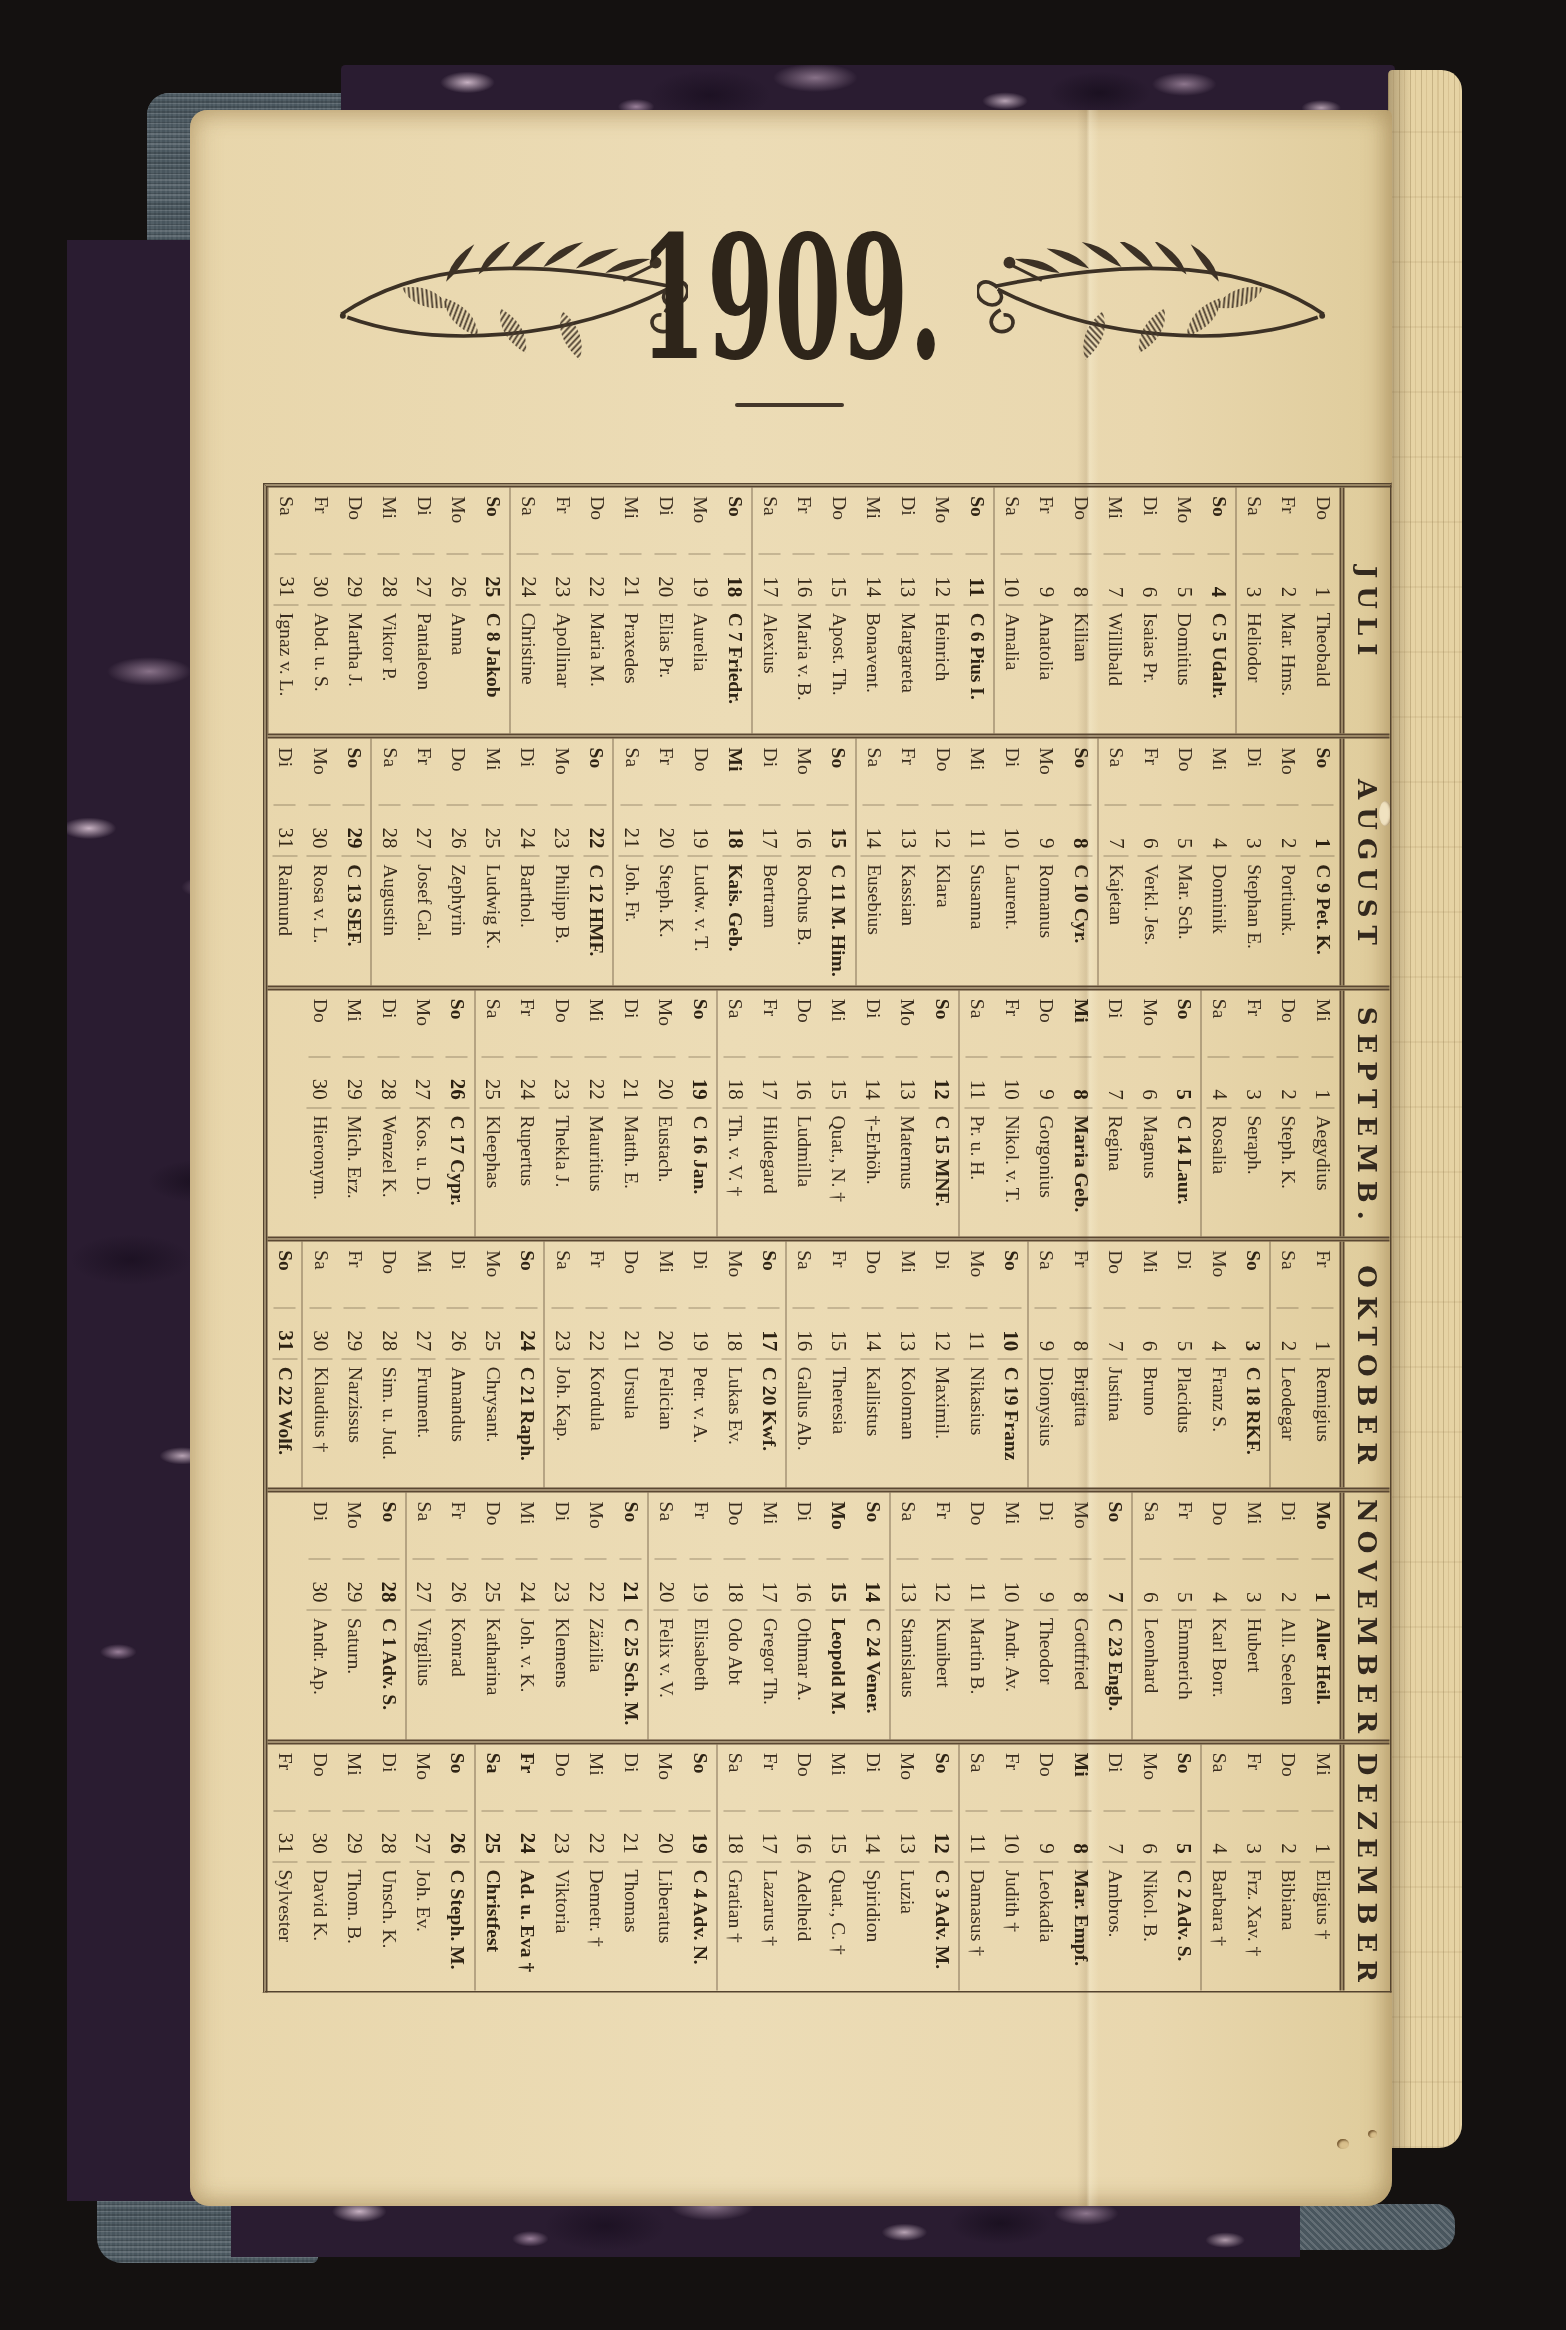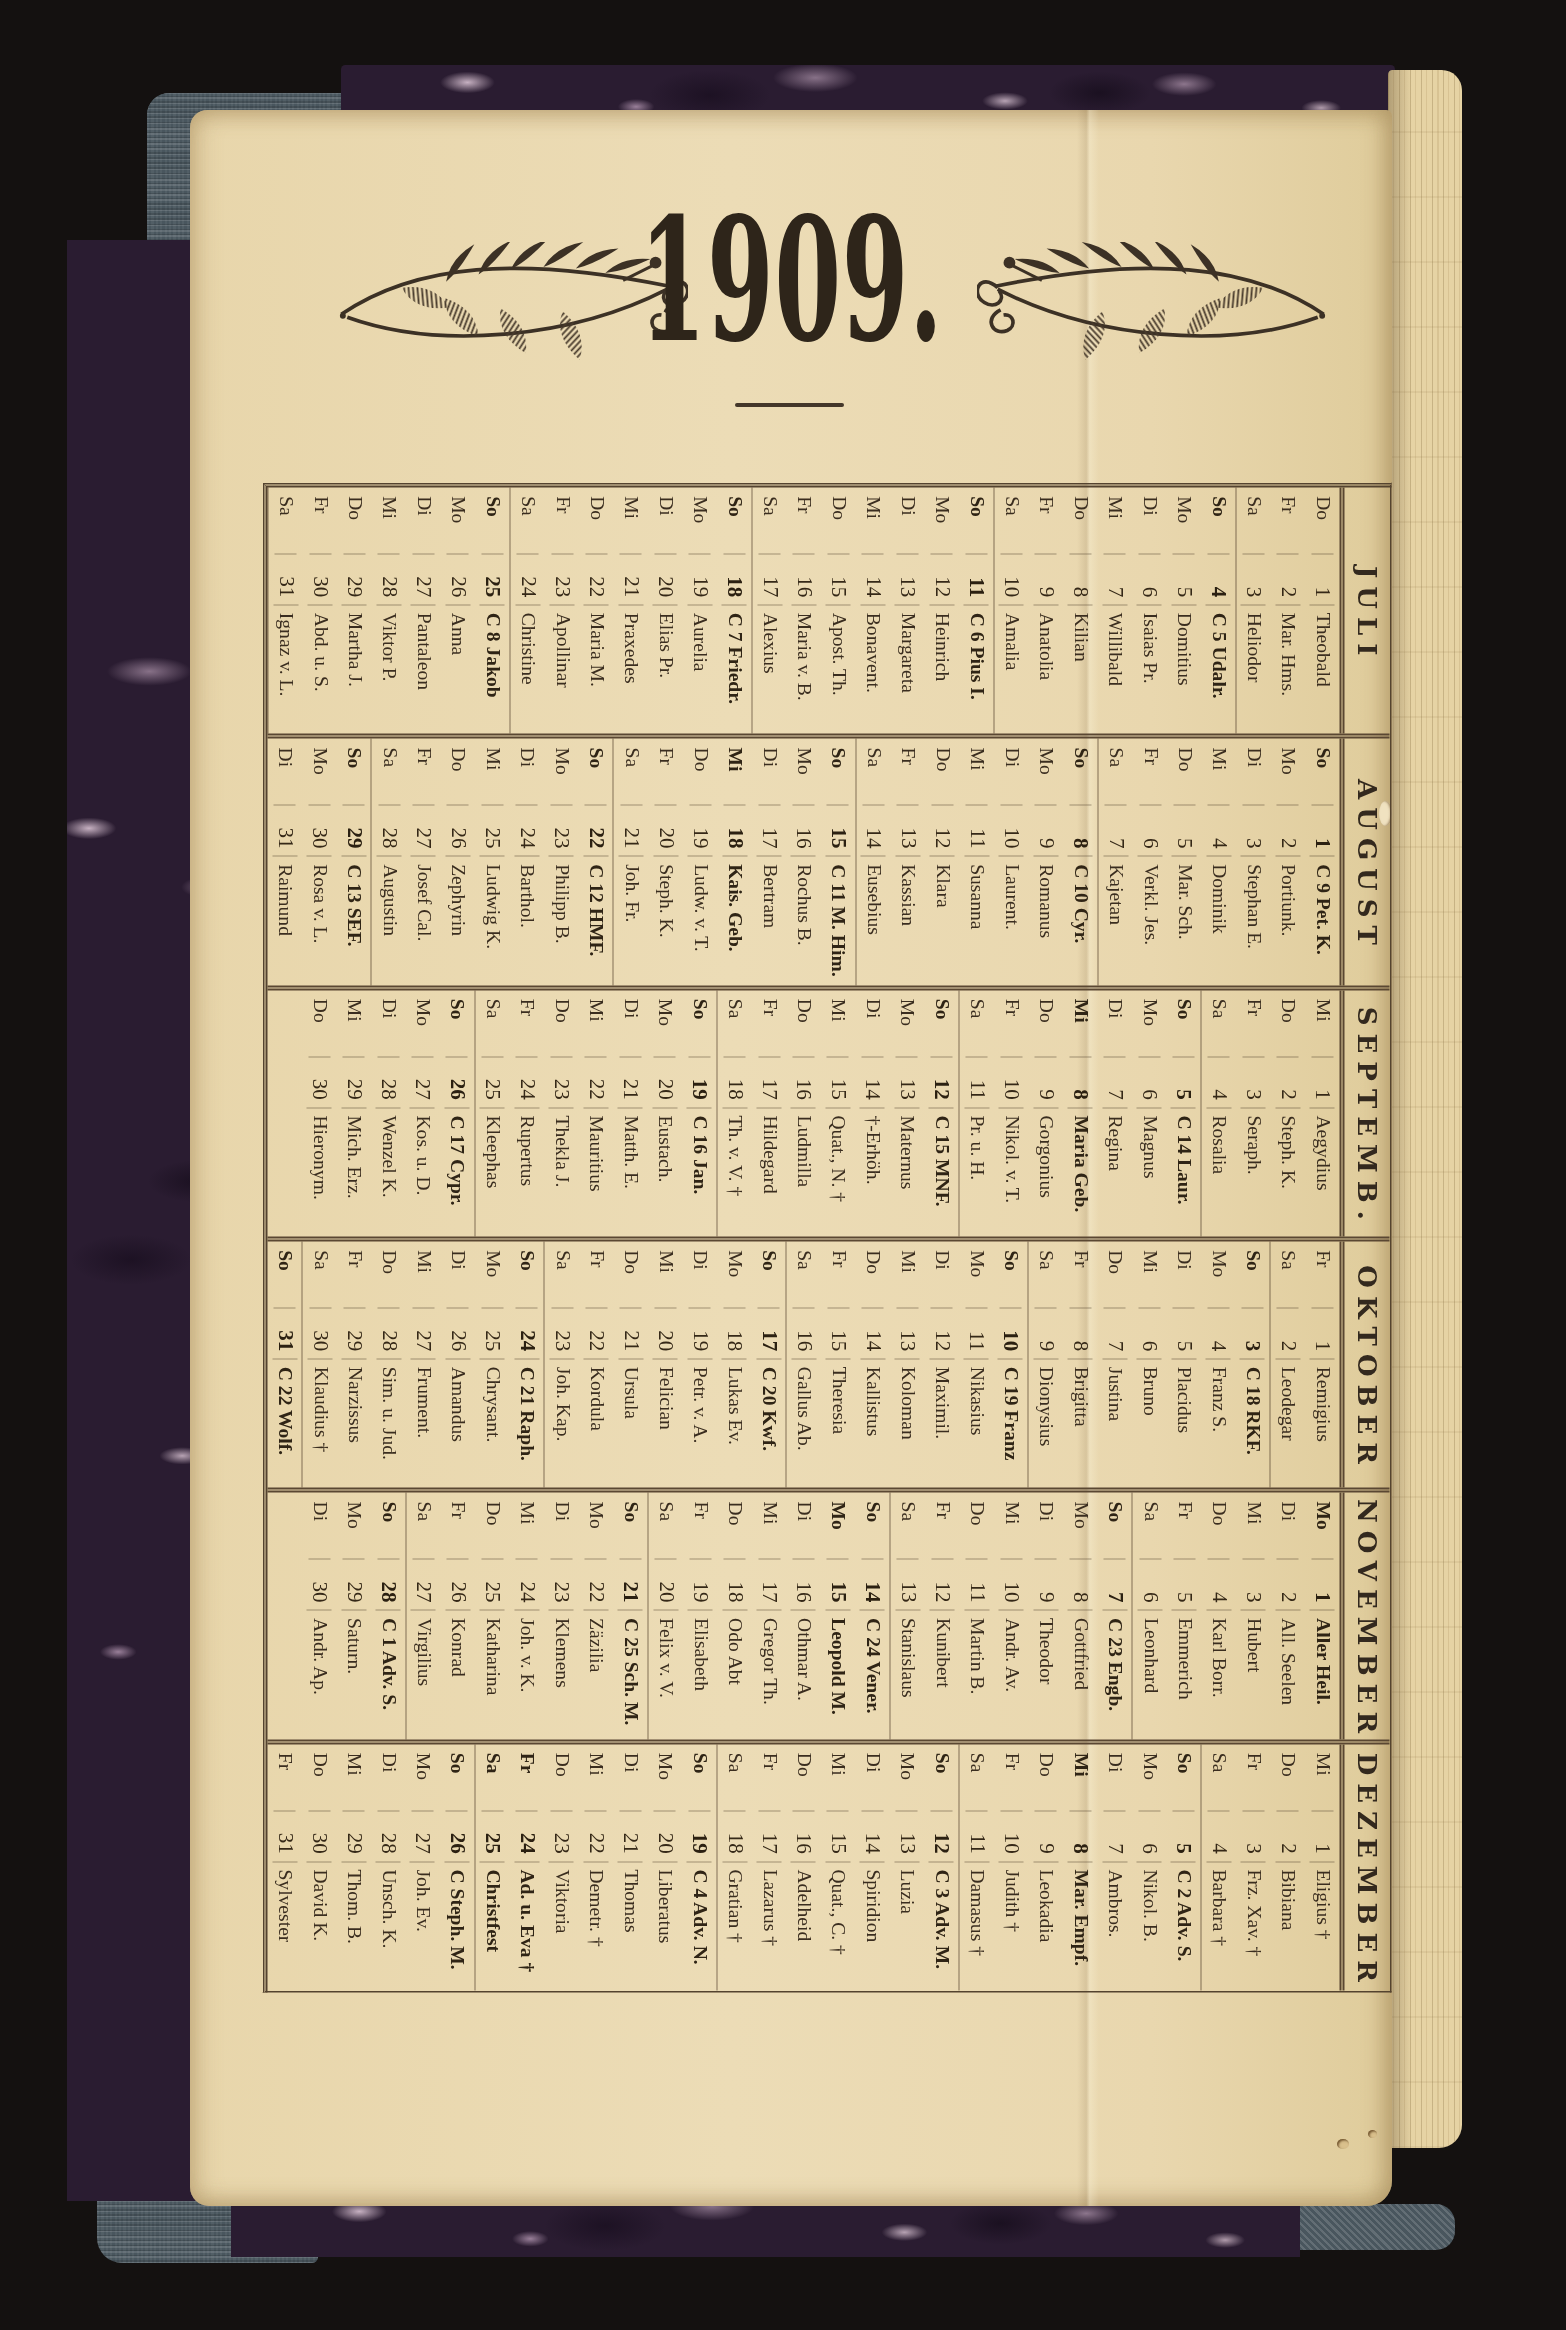--- a/index.html
+++ b/index.html
@@ -60,21 +60,21 @@
   .crease{
     position:absolute; left:887px; top:0; width:22px; height:100%;
     background:linear-gradient(90deg, transparent, rgba(120,95,60,.16) 42%, rgba(255,250,228,.28) 58%, transparent);
   }
   .hole{ position:absolute; border-radius:50%; background:#d9c08c; box-shadow: inset 1.5px 1.5px 2.2px rgba(90,60,25,.8); }
   .hole1{ left:1147px; top:2029px; width:11.6px; height:10.2px; }
   .hole2{ left:1178px; top:2020px; width:8.7px; height:8px; }
   .chip{ position:absolute; left:1189px; top:691px; width:13px; height:25px; border-radius:50%;
          background:#f0e2c0; box-shadow:inset -1.5px 0 2.2px rgba(120,90,50,.6); }
   
-  .title-row{ position:absolute; left:0; right:0; top:89px; text-align:center; }
+  .title-row{ position:absolute; left:0; right:0; top:107px; text-align:center; }
   .year{
     display:inline-block; margin:0; font-family:"DejaVu Serif","Liberation Serif",serif;
     font-weight:700; font-size:171px; line-height:.95; letter-spacing:1.5px; color:#2e251a;
     transform:scaleX(.56); transform-origin:50% 50%;
   }
   .orn{ position:absolute; top:132px; width:354px; height:118px; }
   .orn-left{ left:144px; }
   .orn-right{ right:61px; }
   .title-rule{
     position:absolute; left:545px; top:293px; width:109px; height:3.6px;

